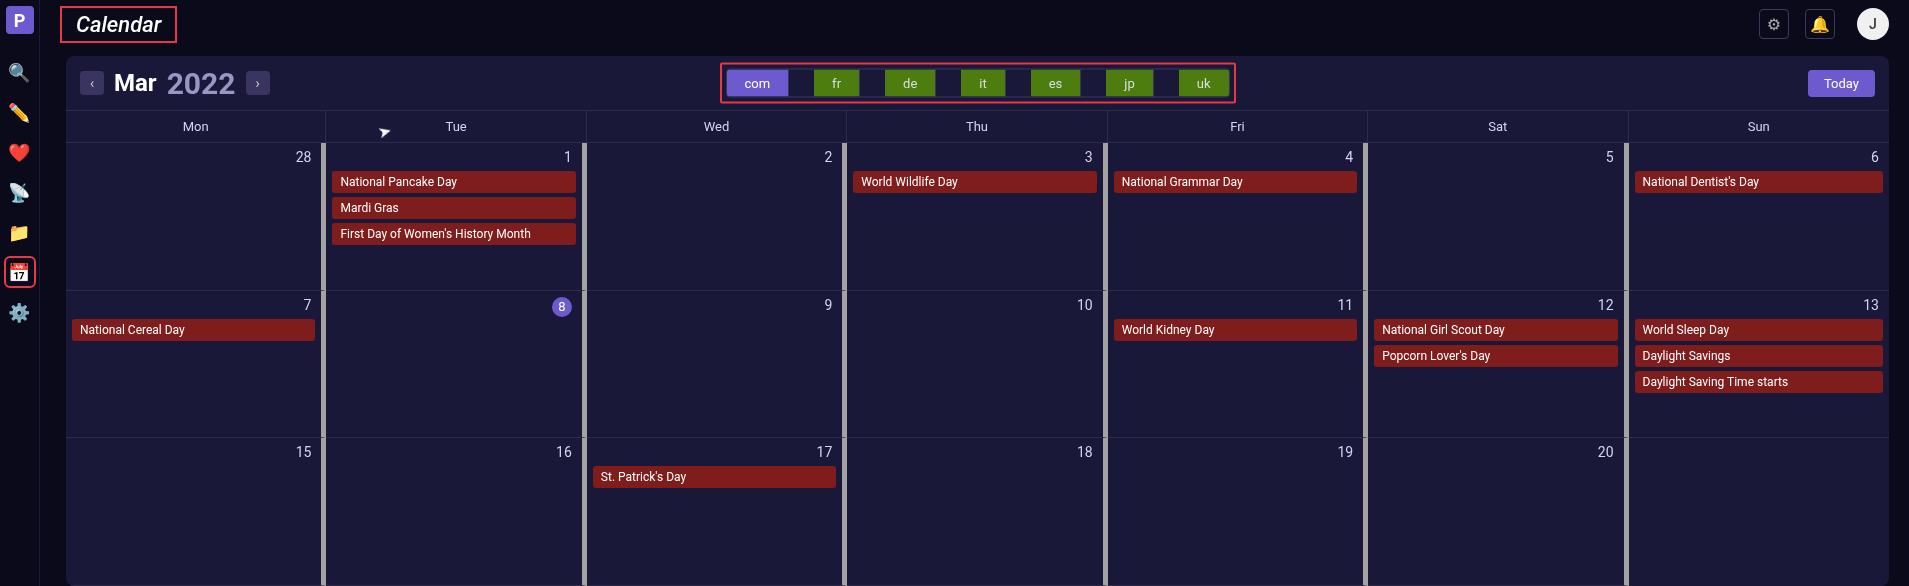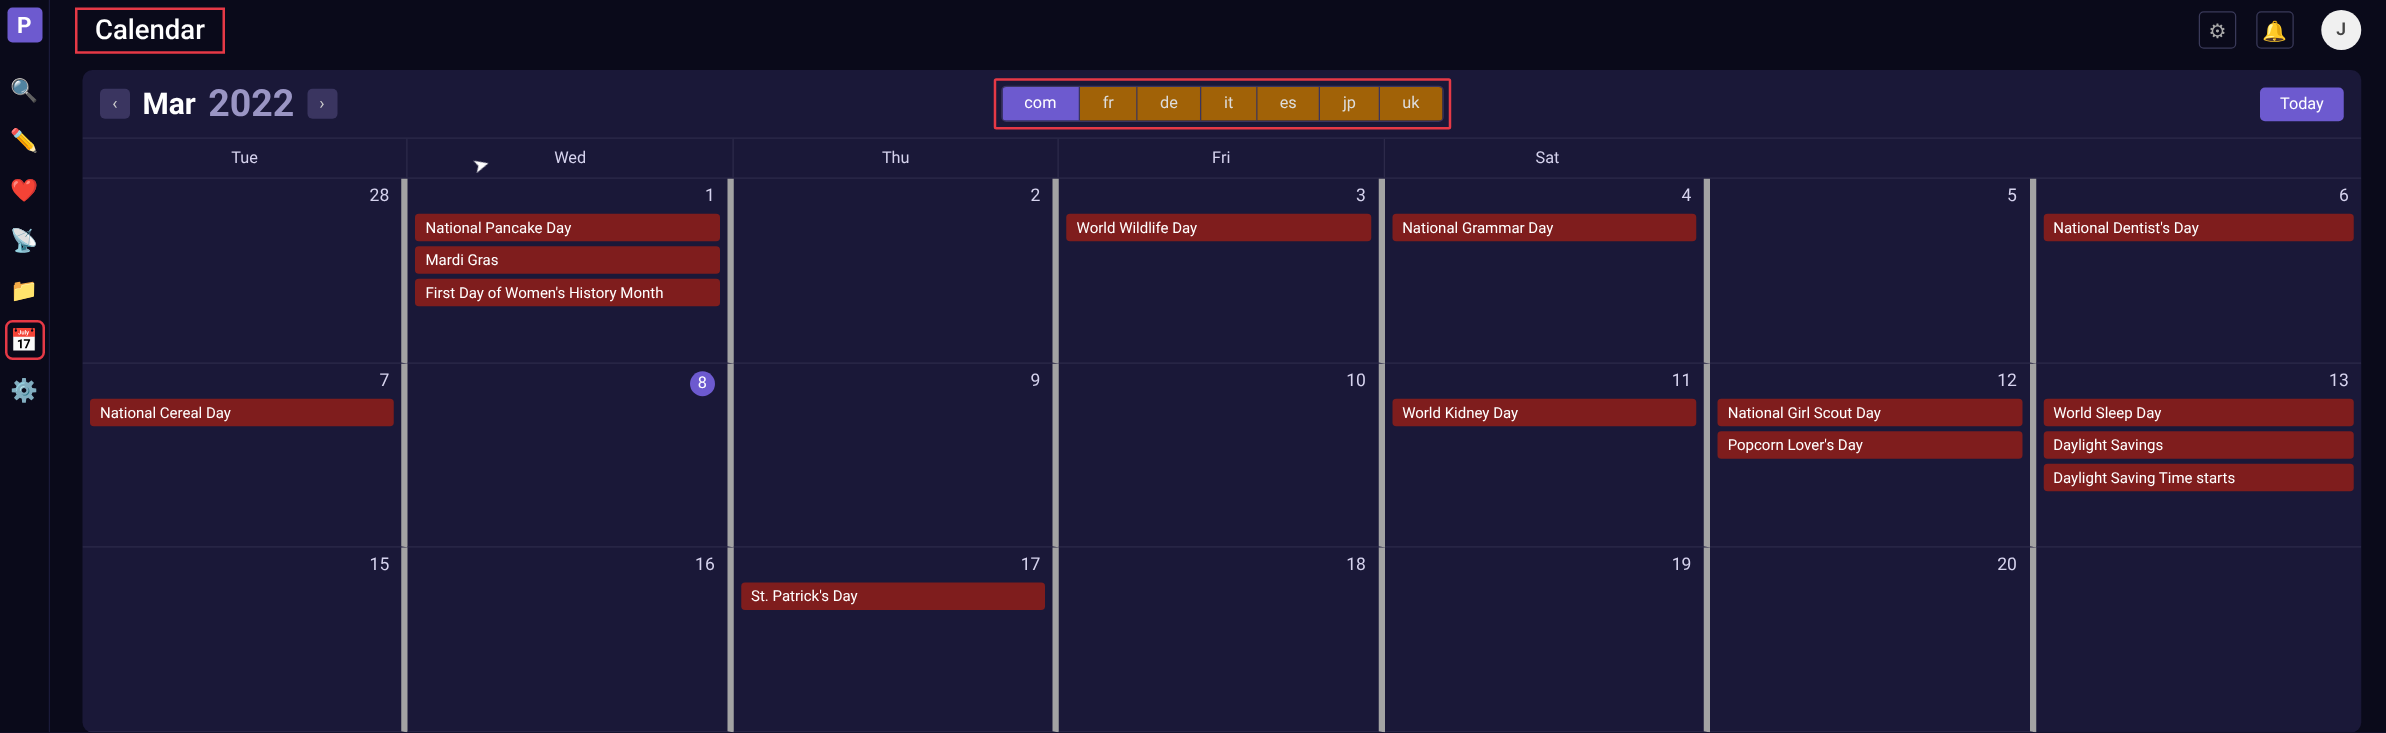--- a/index.html
+++ b/index.html
@@ -50,20 +50,21 @@
     display:flex;
     align-items:center;
     padding: 0 20px;
     gap: 16px;
   }
   .page-title-box {
     border: 2px solid #e63946;
     padding: 4px 14px;
     font-size: 22px;
     font-weight: 500;
+    font-style: italic;
   }
   .topbar-spacer { flex:1; }
   .top-icon {
     width:30px;height:30px;
     border:1px solid #3a3a5a;
     border-radius:4px;
     display:flex;align-items:center;justify-content:center;
     cursor:pointer;
     color:#aaa;
     font-size:16px;
@@ -119,27 +120,28 @@
     display:flex;
     border:2px solid #e63946;
     padding:4px;
     border-radius:2px;
   }
   .locale-tabs {
     display:flex;
     border:1px solid #3a3560;
     border-radius:4px;
     overflow:hidden;
+    gap:25px;
   }
   .locale-tab {
     padding: 6px 18px;
     font-size:13px;
     cursor:pointer;
     border-right:1px solid #3a3560;
-    background:#a16207;
+    background:#4d7c0f;
     color:#ddd;
   }
   .locale-tab:last-child{border-right:none;}
   .locale-tab.active { background:#6d5acf; color:#fff; }
   .today-btn {
     margin-left:auto;
     background:#6d5acf;
     color:#fff;
     padding:6px 16px;
     border-radius:4px;
@@ -265,25 +267,27 @@
               <div class="locale-tab">es</div>
               <div class="locale-tab">jp</div>
               <div class="locale-tab">uk</div>
             </div>
         </div>
 
         <div class="today-btn">Today</div>
       </div>
 
       <div class="days-header" id="weekday-header">
+          <div class="day-col-head">Mon</div>
           <div class="day-col-head">Tue</div>
           <div class="day-col-head">Wed</div>
           <div class="day-col-head">Thu</div>
           <div class="day-col-head">Fri</div>
           <div class="day-col-head">Sat</div>
+          <div class="day-col-head">Sun</div>
         </div>
 
       <div class="cal-grid" id="cal-grid">
           <div class="cell">
             <div class="date-num">28</div>
           </div>
           <div class="cell">
             <div class="date-num">1</div>
             <div class="event">National Pancake Day</div>
             <div class="event">Mardi Gras</div>

